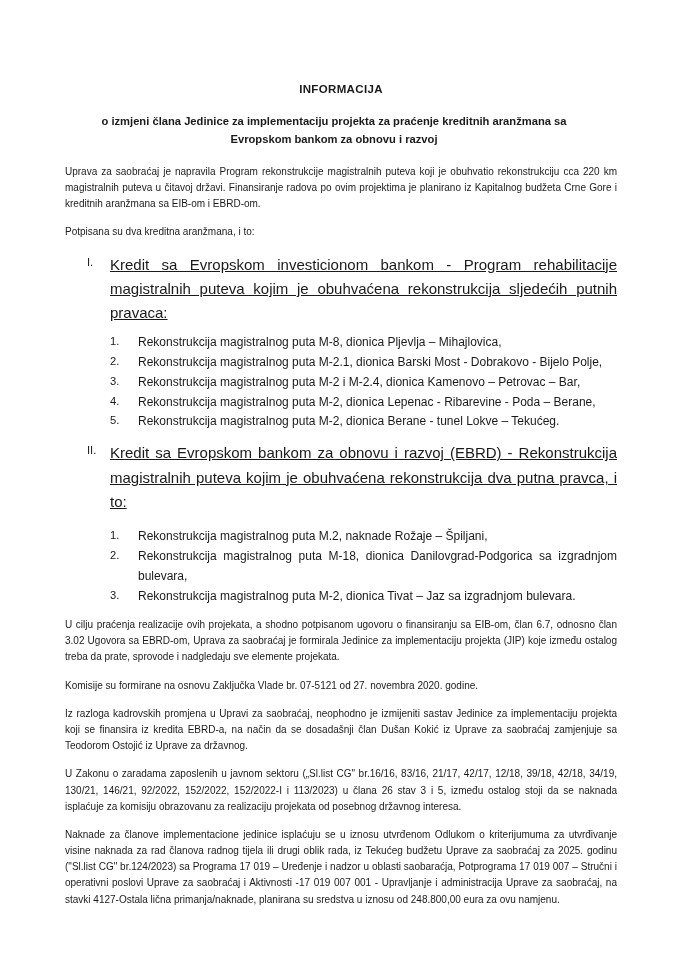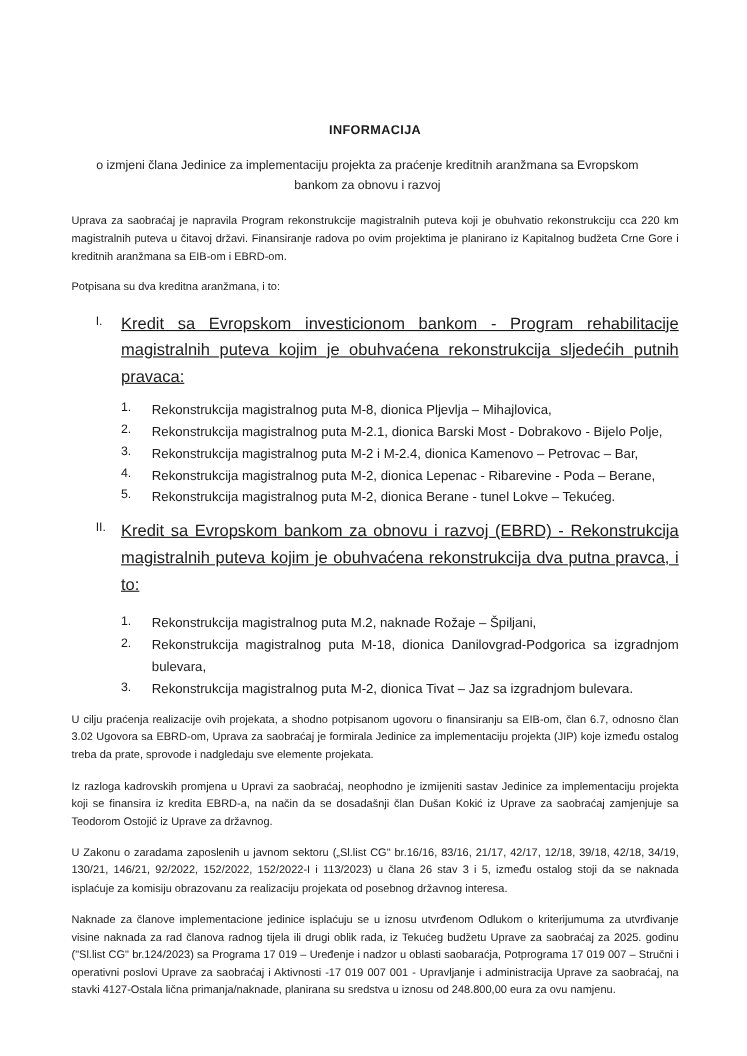--- a/index.html
+++ b/index.html
@@ -13,34 +13,34 @@
     height: 960px;
     font-family: "Liberation Sans", sans-serif;
     color: #1a1a1a;
     -webkit-font-smoothing: antialiased;
   }
   .page {
     position: relative;
     width: 679px;
     height: 960px;
     box-sizing: border-box;
-    padding: 112px 62px 0 65px;
+    padding: 82px 62px 0 65px;
     background: #ffffff;
   }
   .doc-title {
     font-size: 11.5px;
     font-weight: bold;
     text-align: center;
     letter-spacing: 0.35px;
     margin: 0 0 14px 0;
     line-height: 1.35;
   }
   .doc-subtitle {
     font-size: 11.2px;
-    font-weight: normal;
+    font-weight: bold;
     text-align: center;
     line-height: 1.62;
     margin: 0 22px 16px 8px;
   }
   p.body-text {
     font-size: 10px;
     line-height: 1.62;
     text-align: justify;
     text-justify: inter-word;
     margin: 0 0 12px 0;
@@ -166,17 +166,18 @@
         <li class="num-item">
           <span class="num-marker">3.</span>
           <p class="num-text">Rekonstrukcija magistralnog puta M-2, dionica Tivat – Jaz sa izgradnjom bulevara.</p>
         </li>
       </ol>
     </li>
 
   </ol>
 
   <p class="body-text">U cilju praćenja realizacije ovih projekata, a shodno potpisanom ugovoru o finansiranju sa EIB-om, član 6.7, odnosno član 3.02 Ugovora sa EBRD-om, Uprava za saobraćaj je formirala Jedinice za implementaciju projekta (JIP) koje između ostalog treba da prate, sprovode i nadgledaju sve elemente projekata.</p>
+  <p class="body-text">Komisije su formirane na osnovu Zaključka Vlade br. 07-5121 od 27. novembra 2020. godine.</p>
   <p class="body-text">Iz razloga kadrovskih promjena u Upravi za saobraćaj, neophodno je izmijeniti sastav Jedinice za implementaciju projekta koji se finansira iz kredita EBRD-a, na način da se dosadašnji član Dušan Kokić iz Uprave za saobraćaj zamjenjuje sa Teodorom Ostojić iz Uprave za državnog.</p>
   <p class="body-text">U Zakonu o zaradama zaposlenih u javnom sektoru („Sl.list CG" br.16/16, 83/16, 21/17, 42/17, 12/18, 39/18, 42/18, 34/19, 130/21, 146/21, 92/2022, 152/2022, 152/2022-I i 113/2023) u člana 26 stav 3 i 5, između ostalog stoji da se naknada isplaćuje za komisiju obrazovanu za realizaciju projekata od posebnog državnog interesa.</p>
   <p class="body-text last-left">Naknade za članove implementacione jedinice isplaćuju se u iznosu utvrđenom Odlukom o kriterijumuma za utvrđivanje visine naknada za rad članova radnog tijela ili drugi oblik rada, iz Tekućeg budžetu Uprave za saobraćaj za 2025. godinu ("Sl.list CG" br.124/2023) sa Programa 17 019 – Uređenje i nadzor u oblasti saobaraćja, Potprograma 17 019 007 – Stručni i operativni poslovi Uprave za saobraćaj i Aktivnosti -17 019 007 001 - Upravljanje i administracija Uprave za saobraćaj, na stavki 4127-Ostala lična primanja/naknade, planirana su sredstva u iznosu od 248.800,00 eura za ovu namjenu.</p>
 
 </div>
 
 </body></html>

